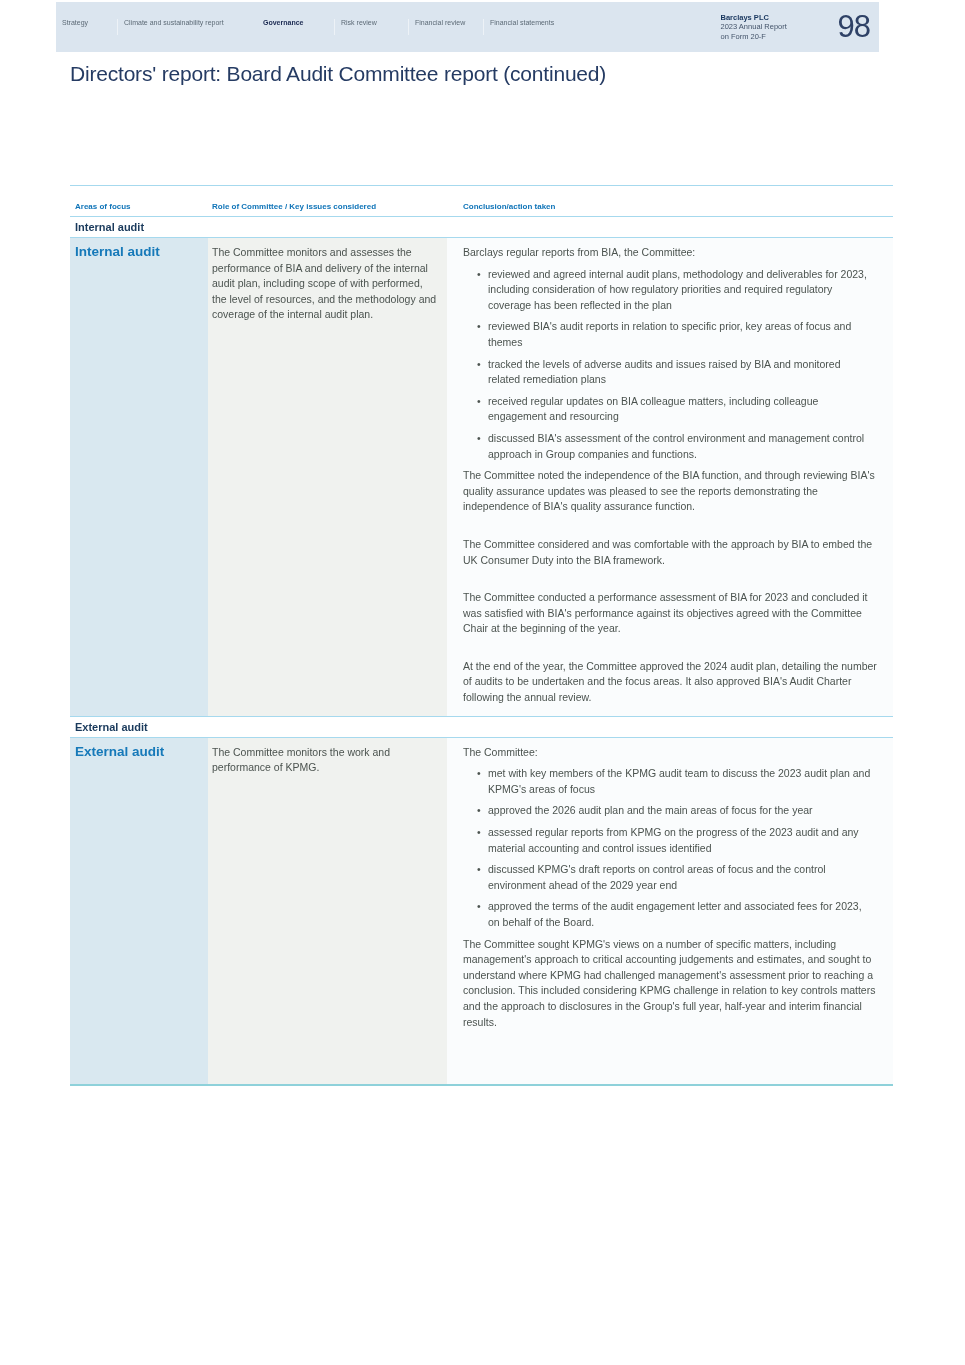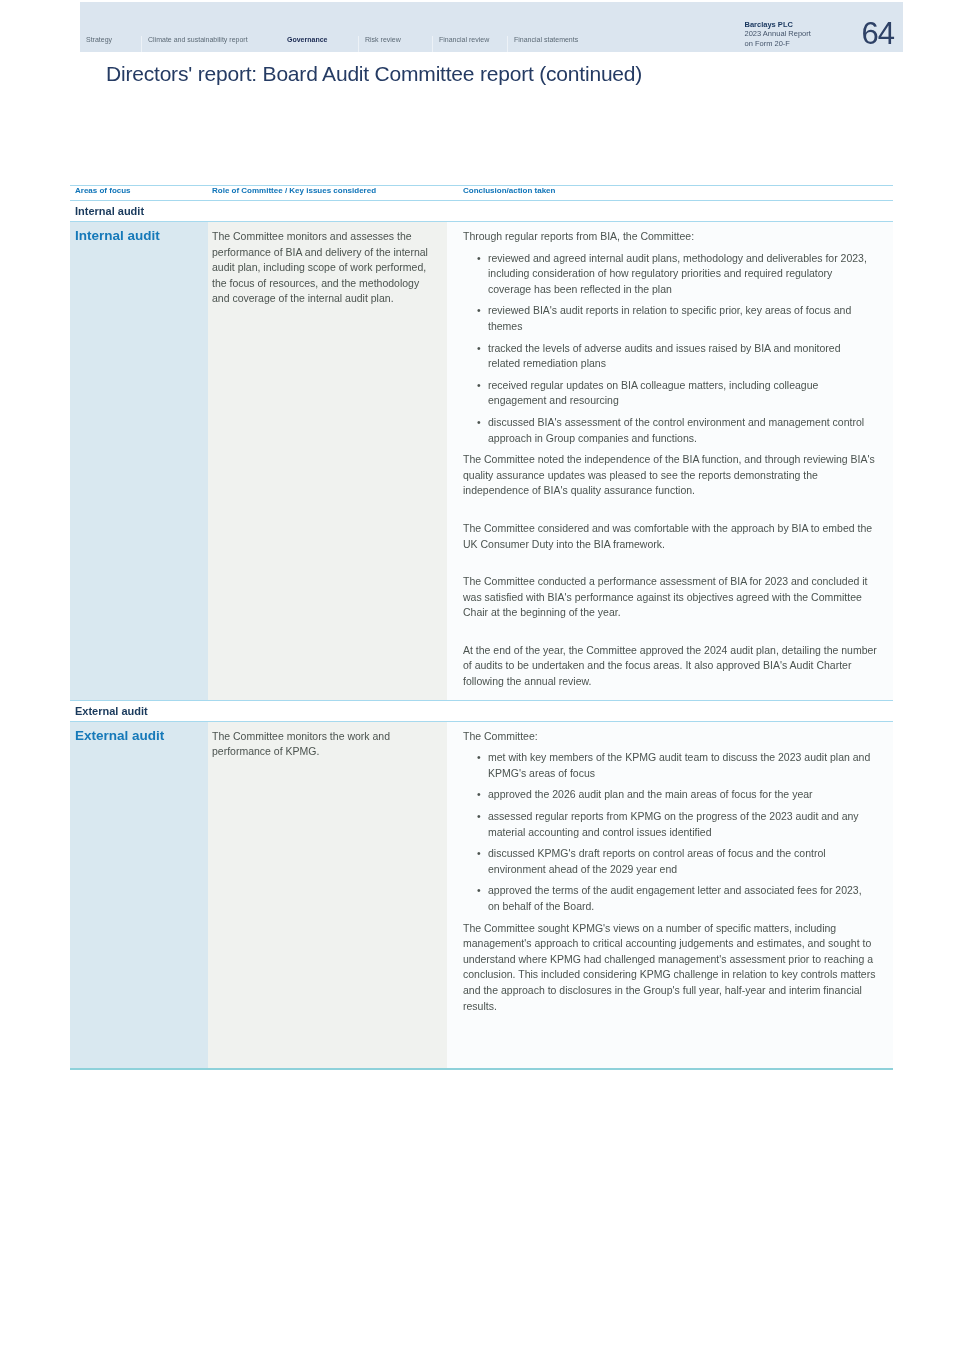--- a/index.html
+++ b/index.html
@@ -1,45 +1,45 @@
 <!DOCTYPE html>
 <html><head>
 <meta charset="utf-8">
 <style>
   * { box-sizing: border-box; }
   html,body { margin:0; padding:0; background:#ffffff; }
   body { font-family:"Liberation Sans", sans-serif; }
   .page { position:relative; width:965px; height:1365px; background:#ffffff; overflow:hidden; }
 
   
-  .band { position:absolute; left:80px; top:2px; width:823px; height:50px;
-          background:#dbe5ef; display:flex; align-items:flex-end; }
+  .band { position:absolute; left:56px; top:2px; width:823px; height:50px;
+          background:#dbe5ef; display:flex; align-items:center; }
   .tab { display:flex; align-items:flex-end; padding:0 5px 7px 6px;
          font-size:7px; line-height:8.6px; color:#5c6a76; border-left:1px solid #edf2f7; }
   .tab.first { border-left:none; }
   .tab.active { color:#1b2a52; font-weight:bold; border-left:none; }
   .t0 { width:61px; }
   .t1 { width:131px; }
   .t2 { width:77px; }
   .t3 { width:74px; }
   .t4 { width:75px; }
   .t5 { width:85px; }
   .govbar { width:9px; background:#1b2a52; }
   .band-right { margin-left:auto; display:flex; align-items:center; }
   .brand { width:108px; font-size:7.5px; line-height:9.6px; color:#44546a; }
   .brand .b-name { font-weight:bold; color:#17355d; }
   .pagenum { font-size:31px; font-weight:300; color:#2e4166; padding:0 9px 0 9px; letter-spacing:-1px; }
 
   
   .doc-title { position:absolute; left:70px; top:62px; width:820px;
-               font-size:21px; font-weight:400; color:#253b63; letter-spacing:-0.2px;margin-left:36px; }
+               font-size:21px; font-weight:400; color:#253b63; letter-spacing:-0.2px; }
 
   
   .audit-table { position:absolute; left:70px; top:185px; width:823px; font-size:10.5px; }
-  .thead { display:flex; border-top:1px solid #a6d9ee; padding:0 0 5px;
+  .thead { display:flex; border-top:1px solid #a6d9ee; padding:16px 0 5px;
            color:#0f74b8; font-weight:bold; font-size:8px; }
   .thead .hc1 { width:138px; padding-left:5px; }
   .thead .hc2 { width:239px; padding-left:4px; }
   .thead .hc3 { width:446px; padding-left:16px; }
   .section-row { border-top:1px solid #a6d9ee; border-bottom:1px solid #a6d9ee;
                  padding:4px 5px; font-size:11px; font-weight:bold; color:#1a3a5c; }
   .data-row { display:flex; align-items:stretch; }
   .c1 { width:138px; background:#d9e8f0; padding:7px 8px 0 5px; }
   .c2 { width:239px; background:#f0f2ef; padding:7px 8px 0 4px; }
   .c3 { width:446px; background:#fafcfd; padding:7px 8px 10px 16px; }
@@ -65,45 +65,45 @@
     <div class="tab active t2">Governance</div>
     <div class="tab t3">Risk review</div>
     <div class="tab t4">Financial review</div>
     <div class="tab t5">Financial statements</div>
     <div class="band-right">
       <div class="brand">
         <div class="b-name">Barclays PLC</div>
         <div>2023 Annual Report</div>
         <div>on Form 20-F</div>
       </div>
-      <div class="pagenum">64</div>
+      <div class="pagenum">98</div>
     </div>
   </div>
 
   <div class="doc-title">Directors' report: Board Audit Committee report (continued)</div>
 
   <div class="audit-table">
 
     <div class="thead">
       <div class="hc1">Areas of focus</div>
       <div class="hc2">Role of Committee / Key issues considered</div>
       <div class="hc3">Conclusion/action taken</div>
     </div>
 
     <div class="section-row">Internal audit</div>
 
     <div class="data-row row-1">
       <div class="c1">
         <div class="area-head">Internal audit</div>
       </div>
       <div class="c2 body-text">
-        <p>The Committee monitors and assesses the performance of BIA and delivery of the internal audit plan, including scope of work performed, the focus of resources, and the methodology and coverage of the internal audit plan.</p>
+        <p>The Committee monitors and assesses the performance of BIA and delivery of the internal audit plan, including scope of with performed, the level of resources, and the methodology and coverage of the internal audit plan.</p>
       </div>
       <div class="c3 body-text">
-        <p>Through regular reports from BIA, the Committee:</p>
+        <p>Barclays regular reports from BIA, the Committee:</p>
         <ul class="bullets">
             <li>reviewed and agreed internal audit plans, methodology and deliverables for 2023, including consideration of how regulatory priorities and required regulatory coverage has been reflected in the plan</li>
             <li>reviewed BIA's audit reports in relation to specific prior, key areas of focus and themes</li>
             <li>tracked the levels of adverse audits and issues raised by BIA and monitored related remediation plans</li>
             <li>received regular updates on BIA colleague matters, including colleague engagement and resourcing</li>
             <li>discussed BIA's assessment of the control environment and management control approach in Group companies and functions.</li>
           </ul>
         <div>
             <p>The Committee noted the independence of the BIA function, and through reviewing BIA's quality assurance updates was pleased to see the reports demonstrating the independence of BIA's quality assurance function.</p>
             <p>The Committee considered and was comfortable with the approach by BIA to embed the UK Consumer Duty into the BIA framework.</p>

